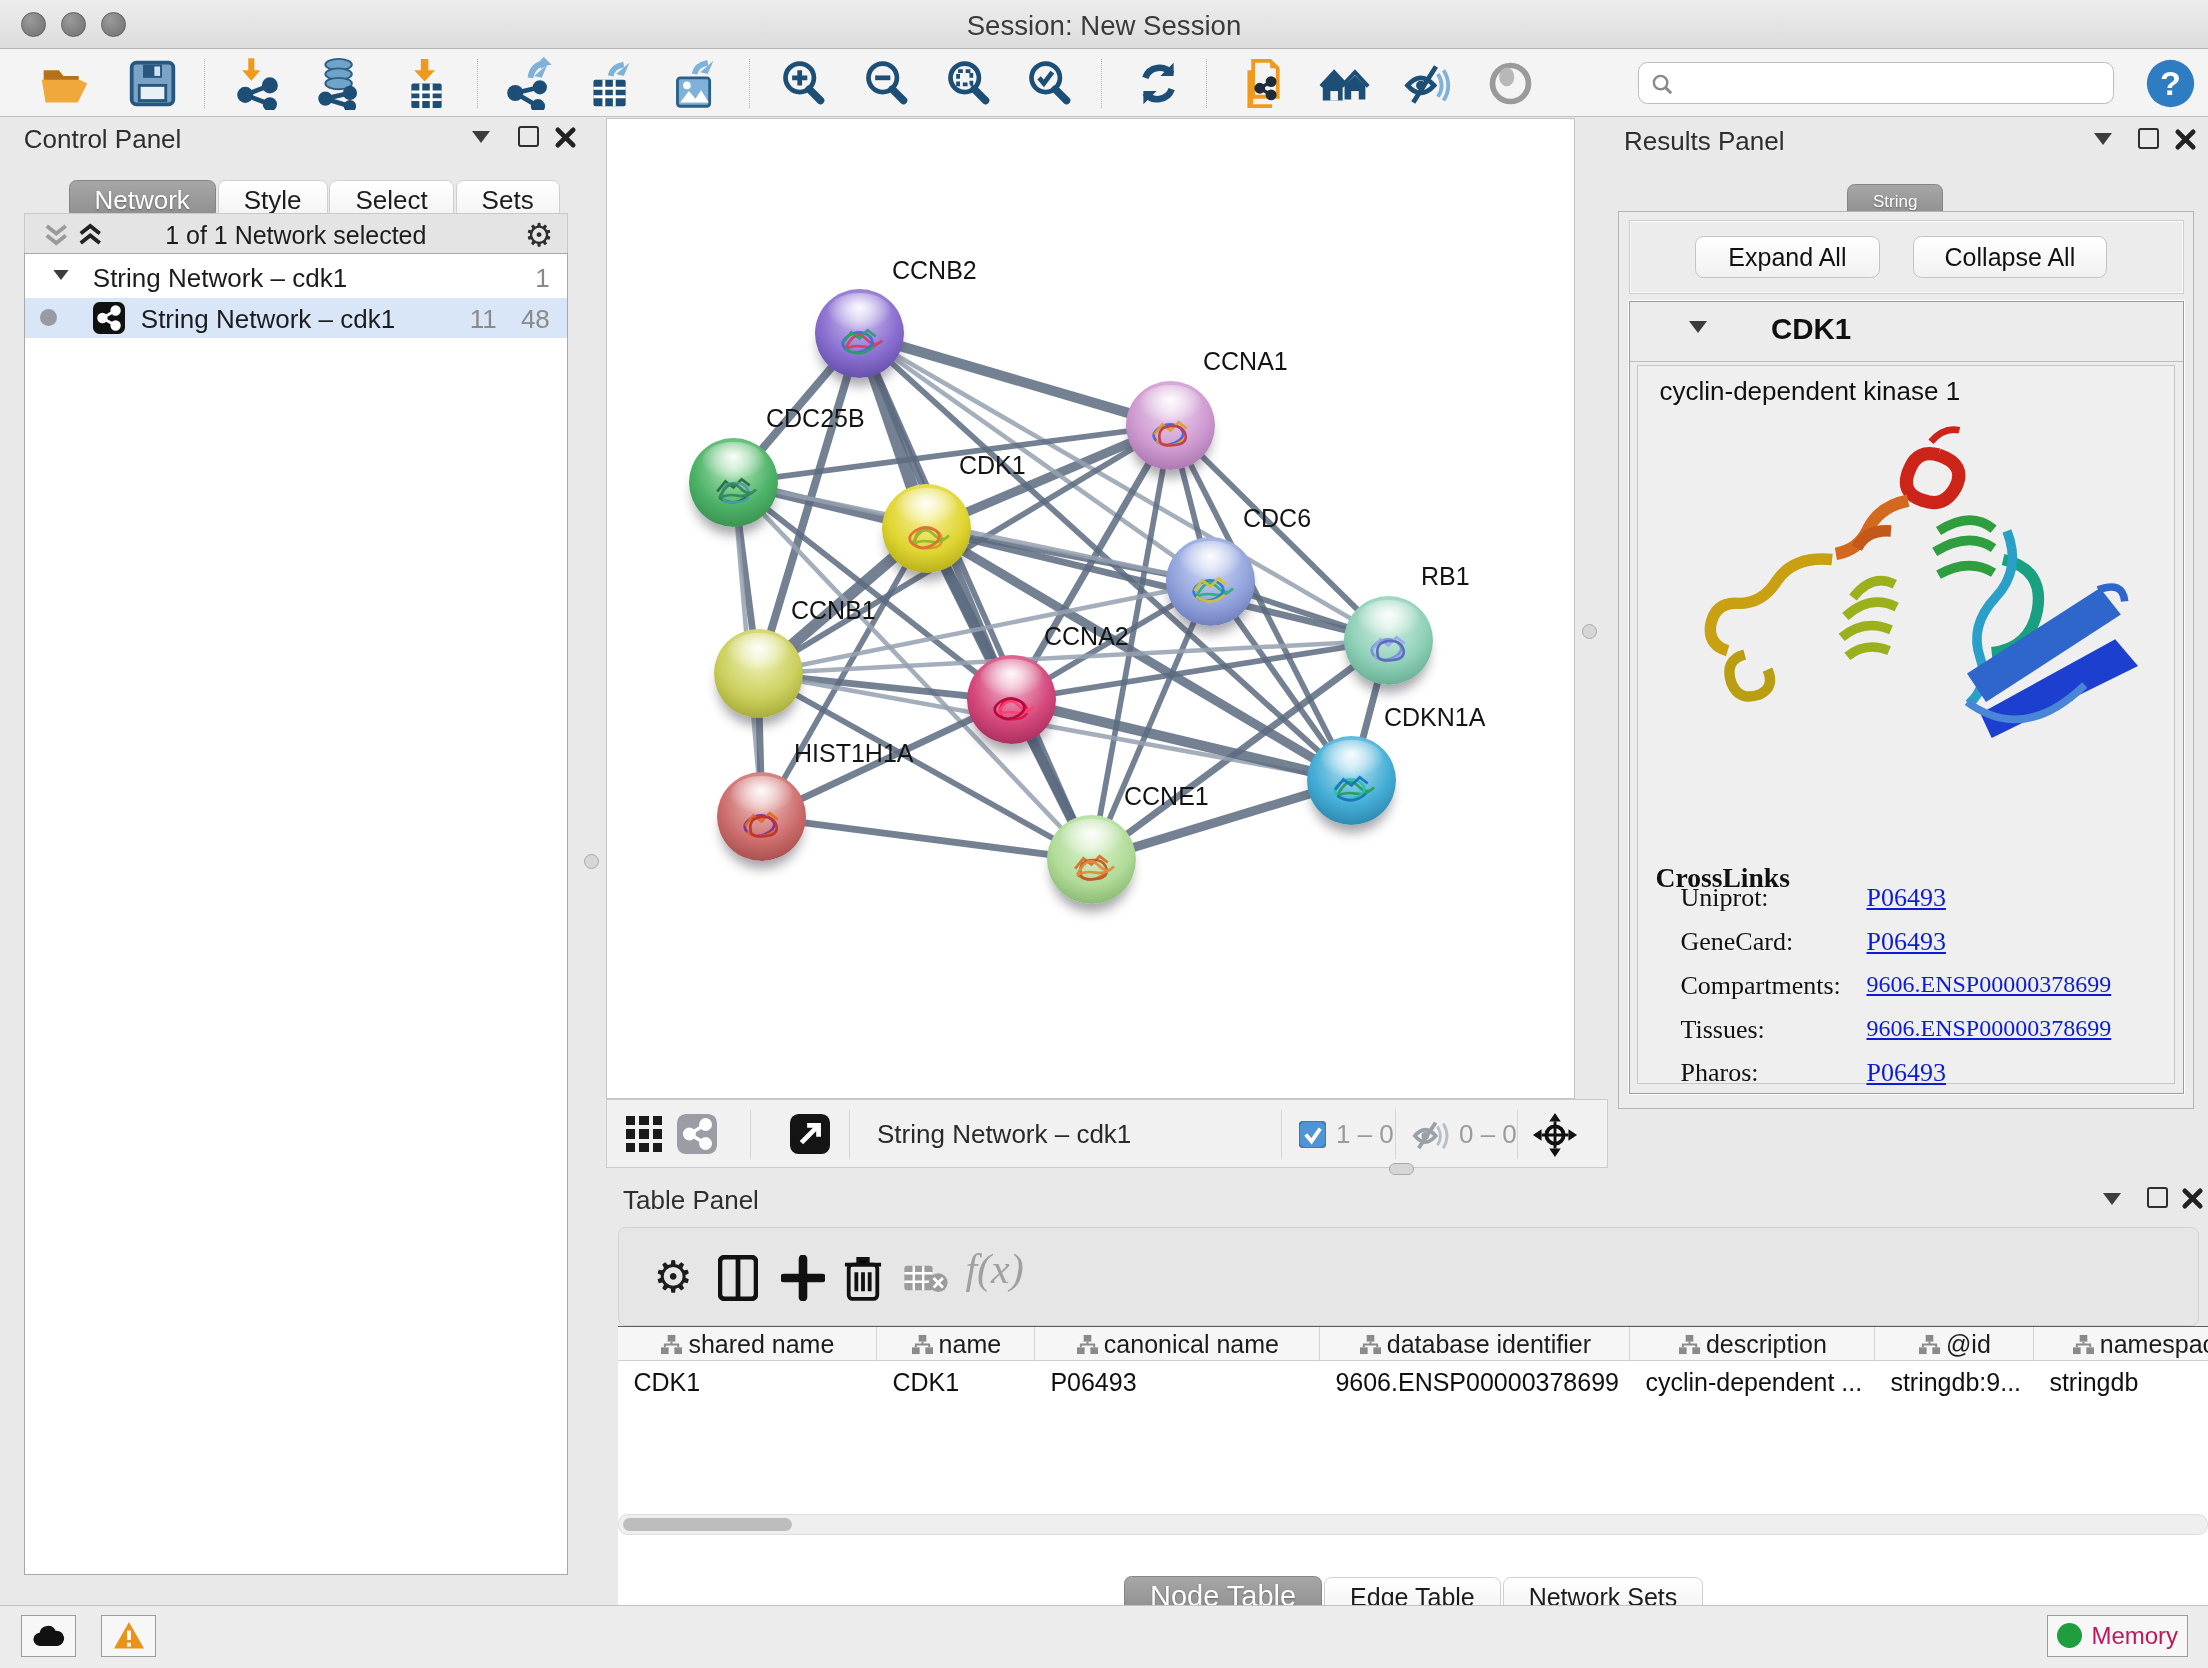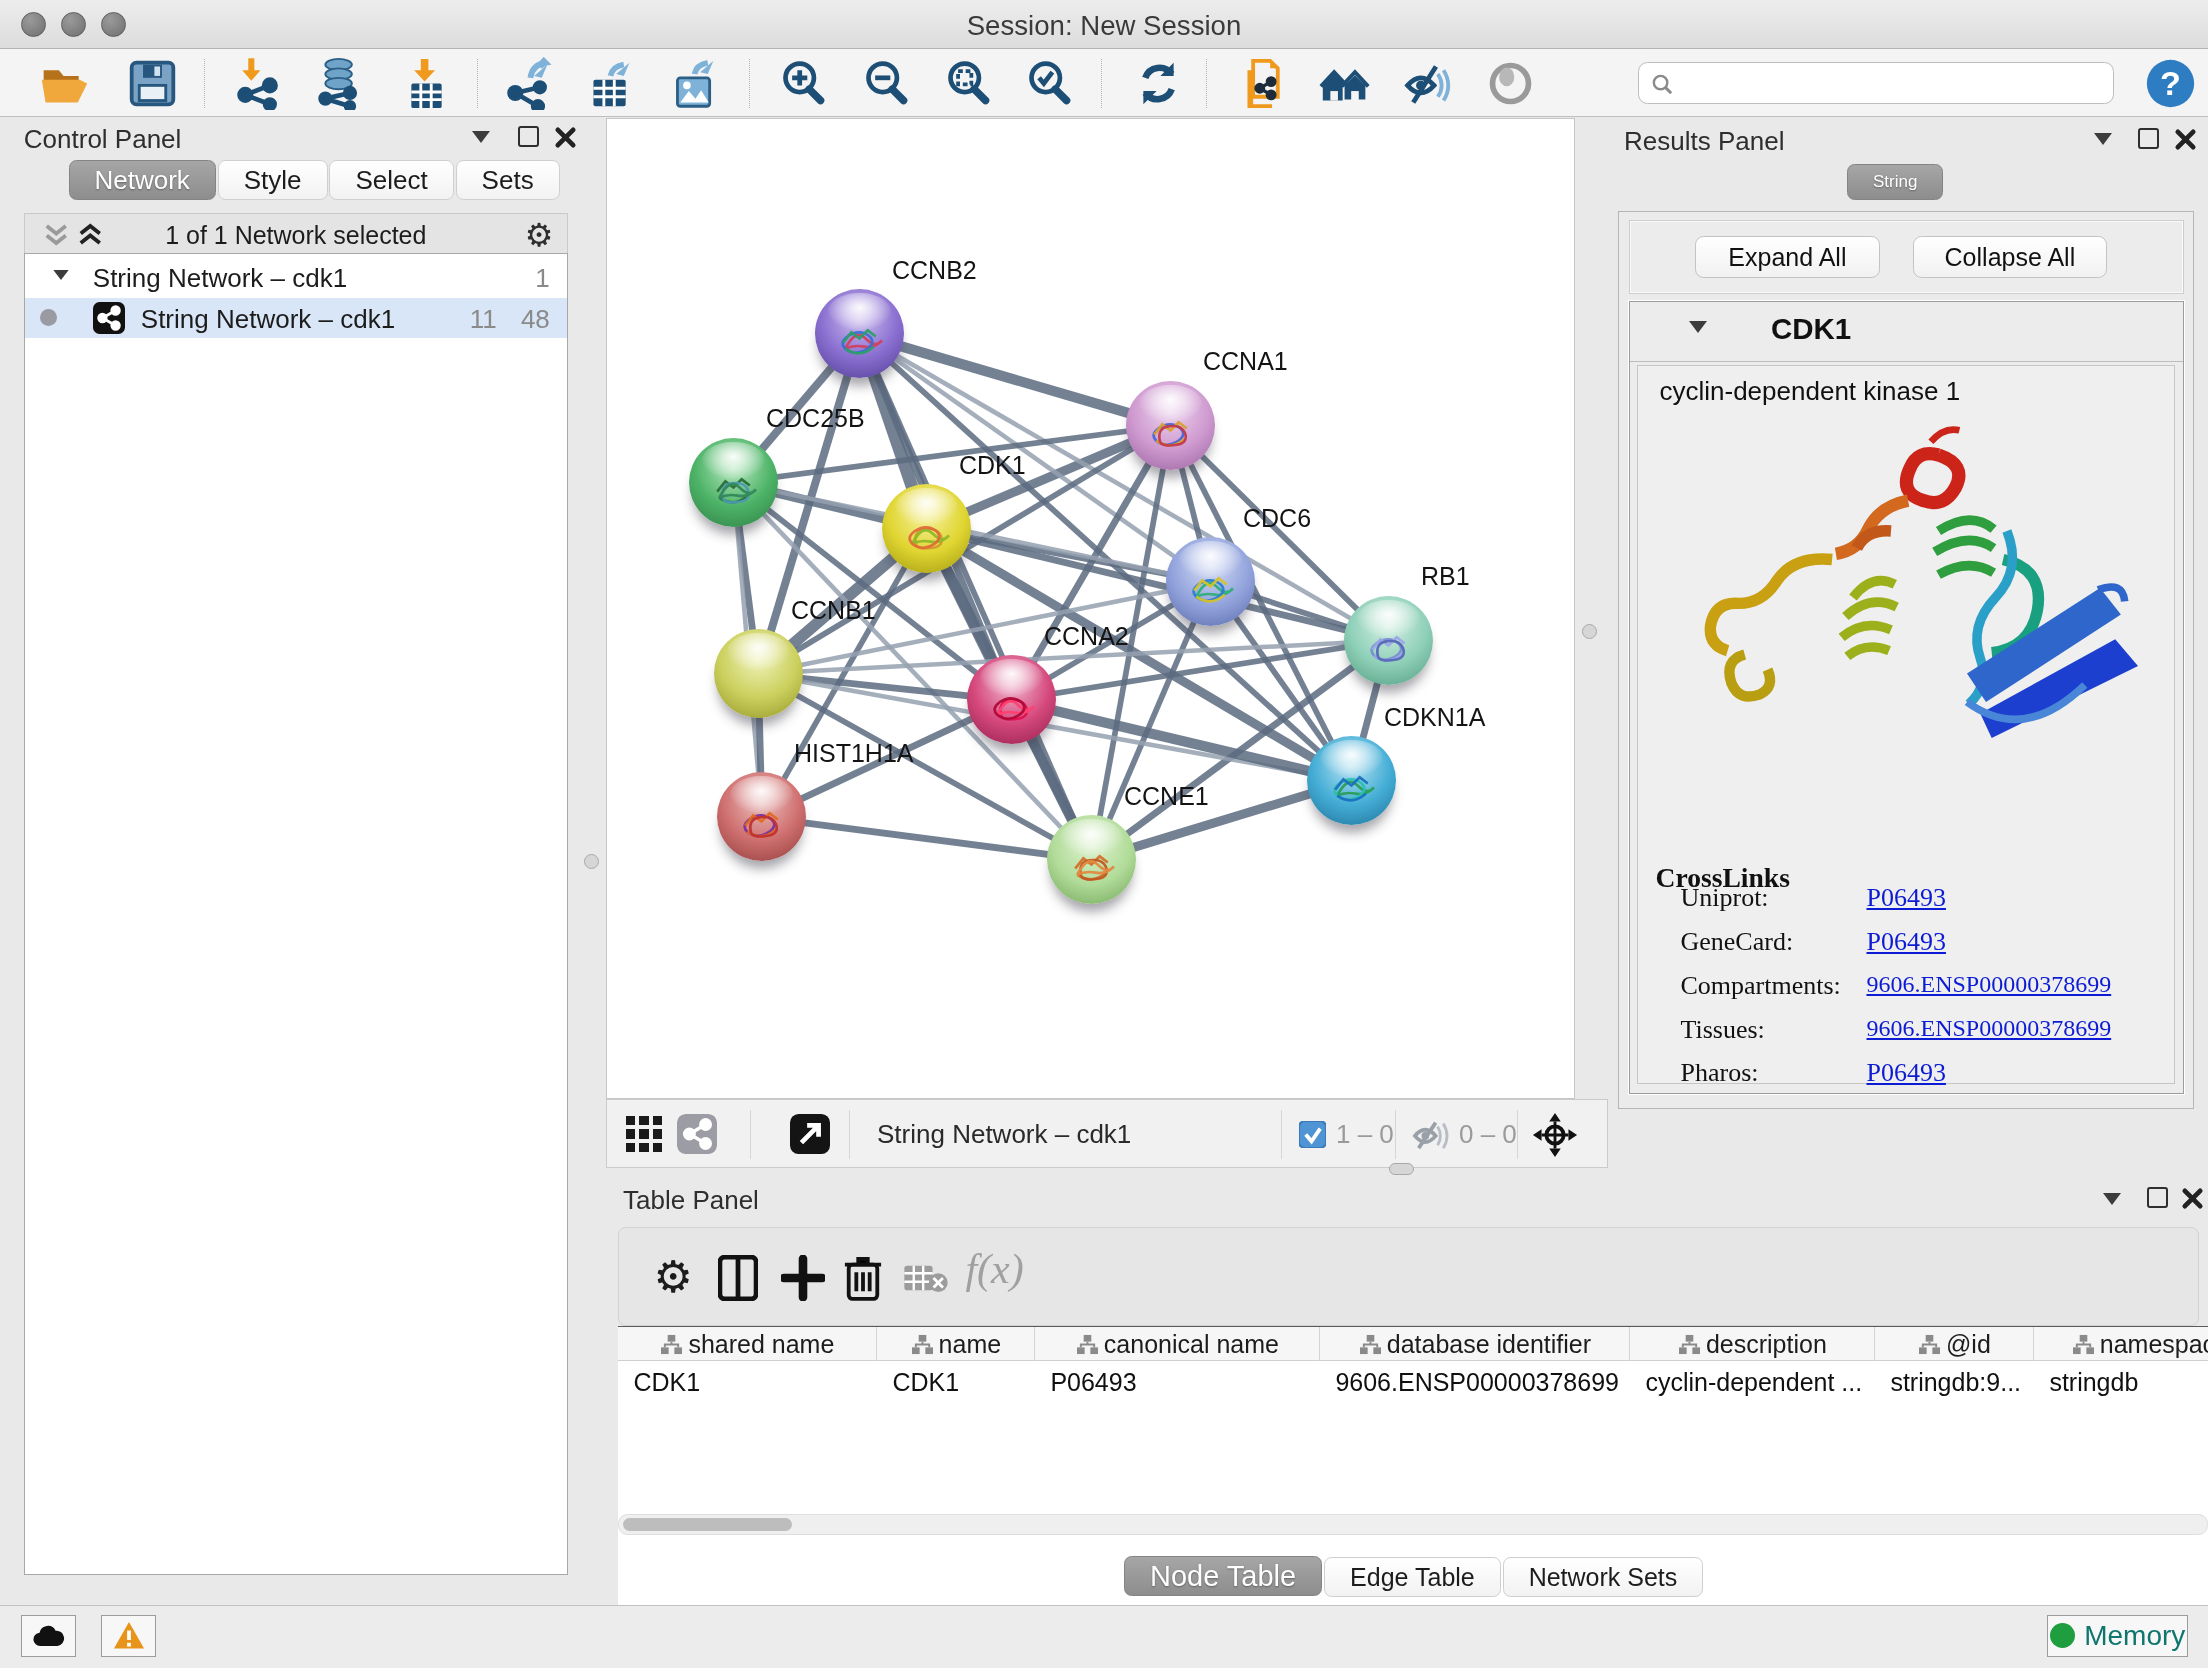--- a/index.html
+++ b/index.html
@@ -30,21 +30,21 @@
   .panel-title { font-size:26px; color:#2e2e2e; }
   .tri { width:0; height:0; border-left:9.5px solid transparent; border-right:9.5px solid transparent;
     border-top:12.4px solid #3c3c3c; display:inline-block; }
   .float-box { width:21px; height:21px; border:2.9px solid #2e2e2e; border-radius:2.9px; display:inline-block; }
 
   
   .tab { height:40px; line-height:38px; padding:0 25px; font-size:26px; color:#1c1c1c;
     background:linear-gradient(#ffffff,#f2f2f2); border:1px solid #cfcfcf; border-radius:7.6px;
     margin-right:1.9px; display:inline-block; }
   .tab.active { background:linear-gradient(#a6a6a6,#8d8d8d); color:#fff; border-color:#848484;
-    text-shadow:0 1px 1.9px rgba(0,0,0,.35); }
+    text-shadow:0 1px 1.9px rgba(0,0,0,.35);margin-top:20px; }
 
   
   #control-panel { position:absolute; left:9.5px; top:118px; width:571px; height:1488px; }
   #cp-list { position:absolute; left:14.3px; top:135px; width:544px; height:1322px;
     background:#fff; border:1px solid #a8a8a8; }
   #cp-subhead { position:absolute; left:14.3px; top:95px; width:544px; height:40px;
     background:#e4e4e4; border:1px solid #c9c9c9; border-bottom:none; }
   .cp-row { position:absolute; left:0; width:542px; height:40px; font-size:26px; color:#1c1c1c; }
   .count { position:absolute; font-size:26px; color:#8a8a8a; }
 
@@ -732,17 +732,17 @@
     </div>
     <div class="sbtn" style="left:101px;width:55px">
       <svg width="32" height="28.5" viewBox="0 0 34 30">
           <path d="M17 1 L33 29 H1z" fill="#e8941a"></path>
           <rect x="15" y="10" width="4" height="10" fill="#fff"></rect>
           <rect x="15" y="23" width="4" height="4" fill="#fff"></rect>
         </svg>
     </div>
     <div class="sbtn" style="left:2047px;width:141px;gap:9.5px">
       <span style="width:25px;height:25px;border-radius:50%;background:#1e9e3e;display:inline-block"></span>
-      <span style="font-size:28px;color:#0f766e">Memory</span>
+      <span style="font-size:24px;color:#be185d">Memory</span>
     </div>
   </div>
 </div>
 
 
 </body></html>

